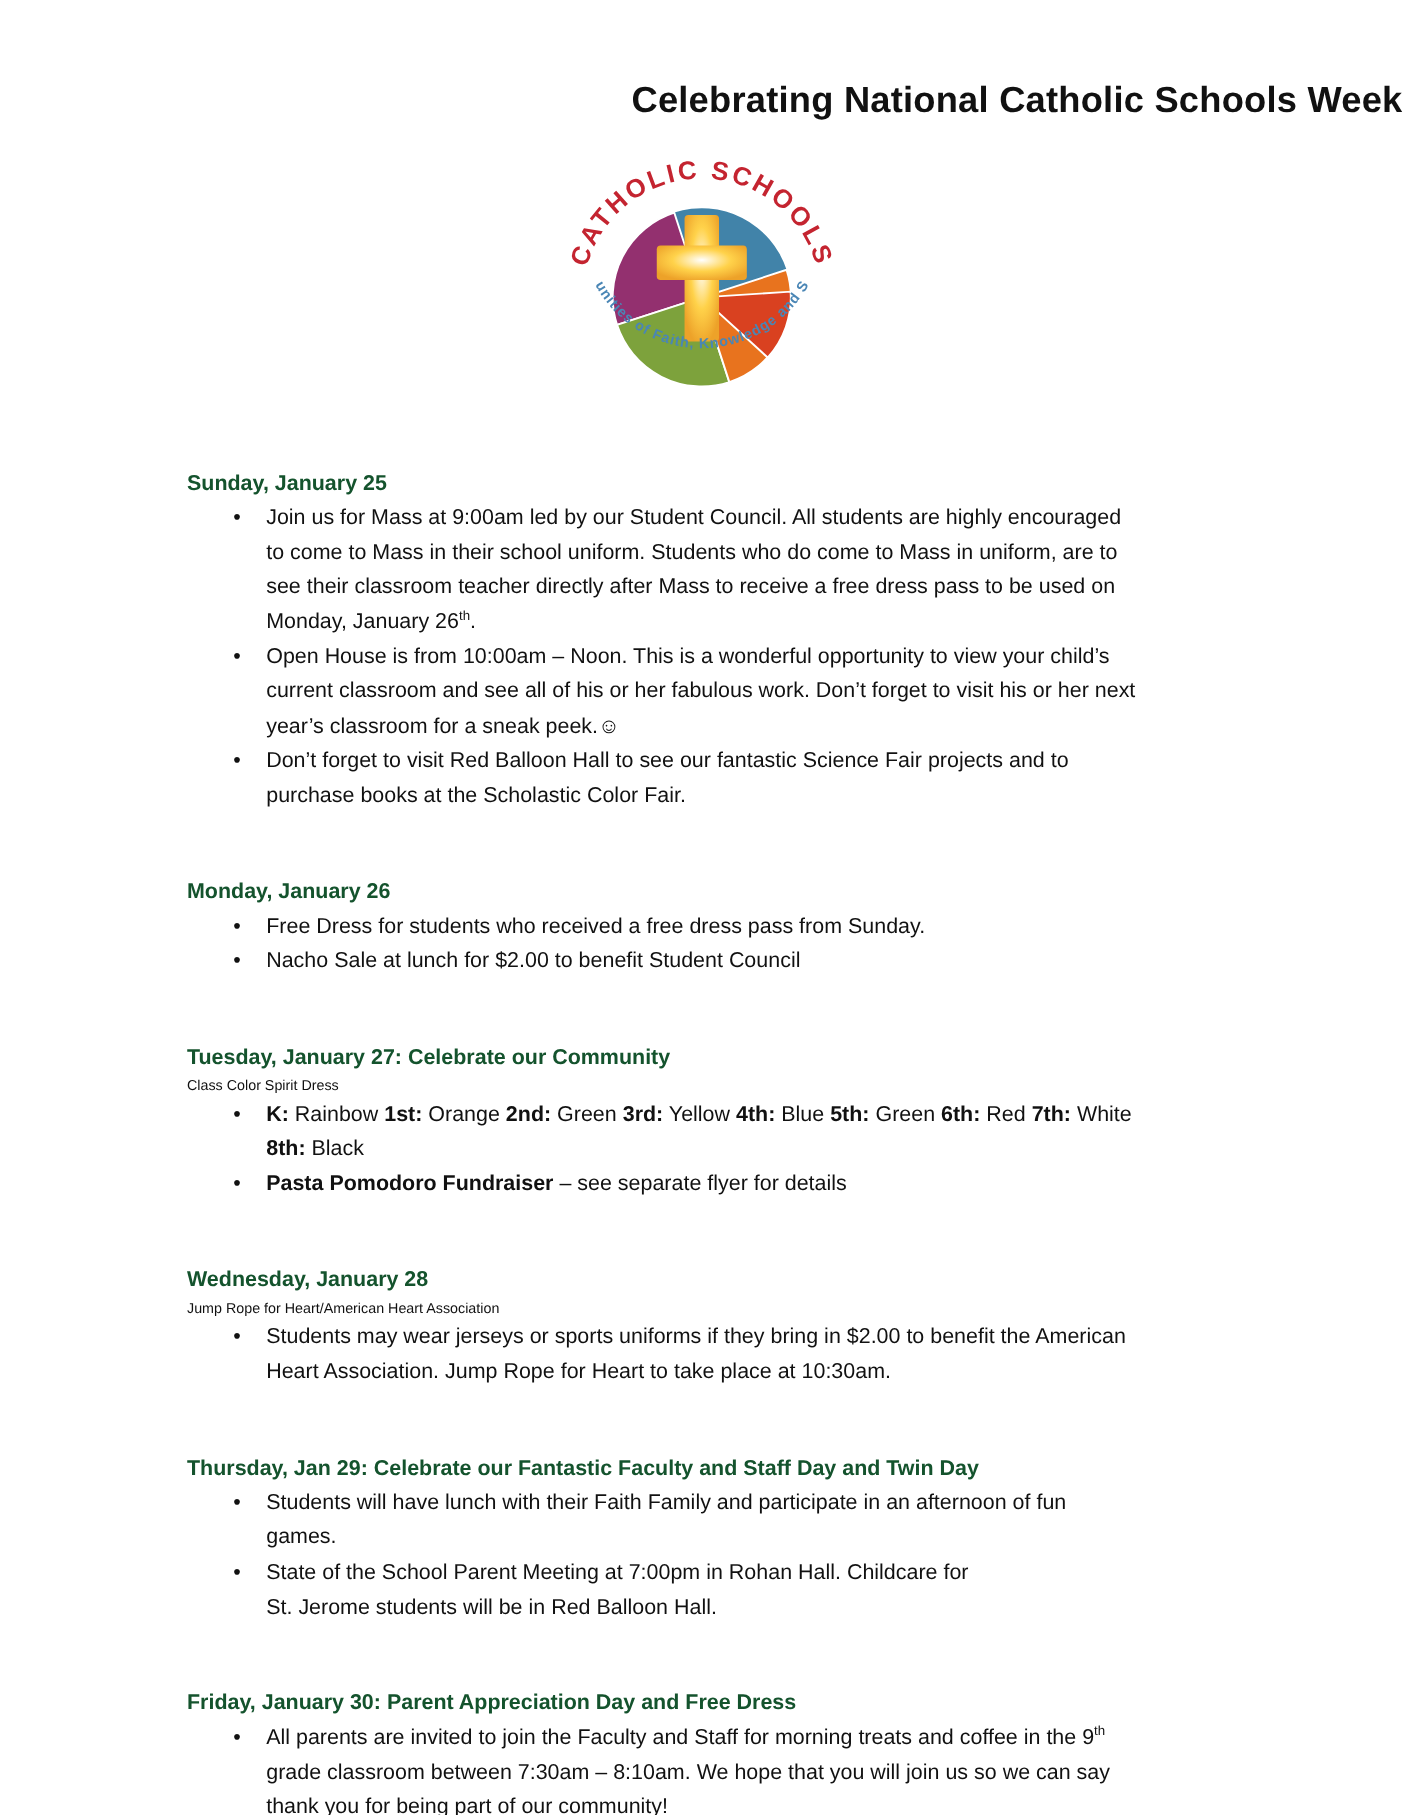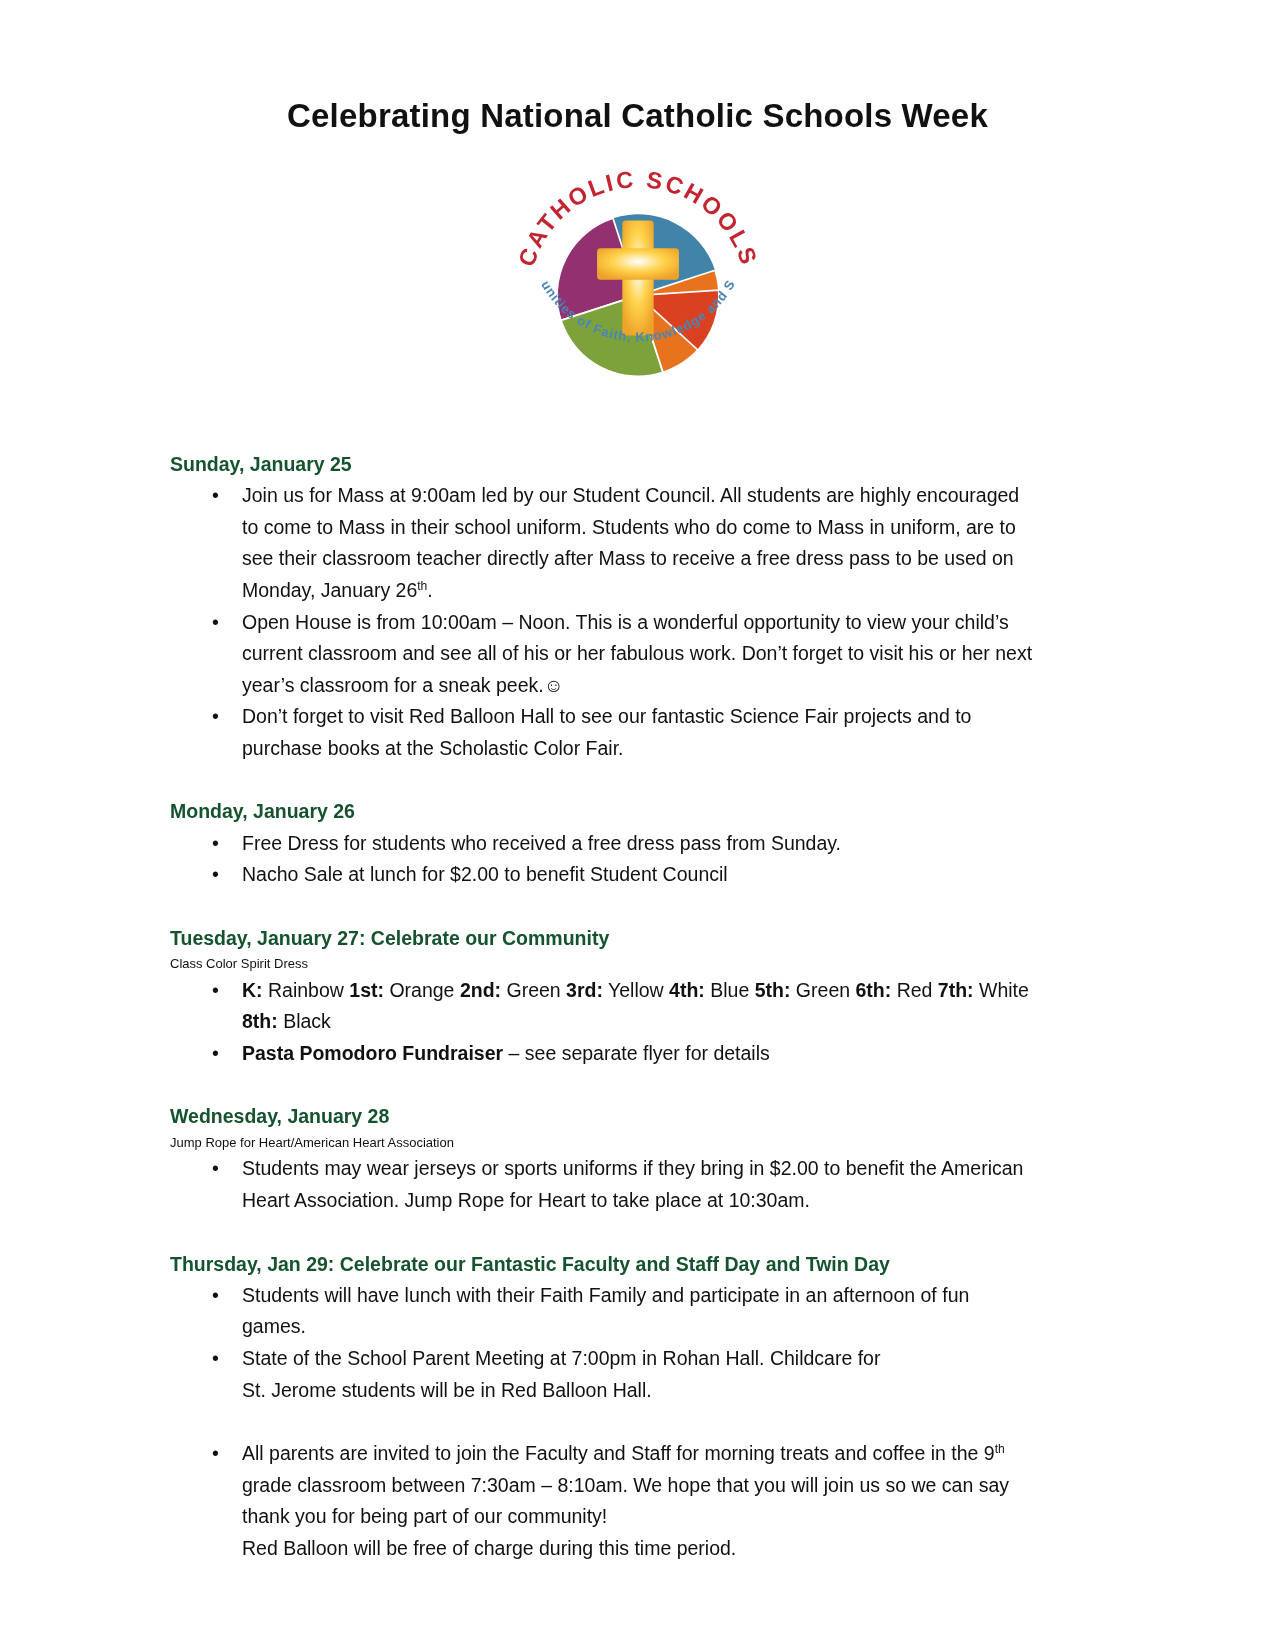--- a/index.html
+++ b/index.html
@@ -5,31 +5,31 @@
   html,body{margin:0;padding:0;background:#ffffff;}
   body{
     width:1275px; min-height:1650px;
     font-family:"Liberation Sans", sans-serif;
     color:#111111;
     -webkit-font-smoothing:antialiased;
   }
   .page{width:1275px; min-height:1650px; position:relative;}
   .content{margin-left:170px; width:865px;}
   h1.page-title{
-    margin:0; padding-top:97px;
-    text-align:center;
+    margin:0; padding-top:72px;
+    text-align:right;
     font-size:33px; font-weight:700; letter-spacing:0.2px;
     color:#111111;
   }
   .logo-wrap{
     width:262px; margin:14px auto 26px auto;
     display:block;
   }
   .logo-wrap svg{display:block; width:262px; height:270px;}
-  section{margin-top:32px;}
+  section{margin-top:56px;}
   section:first-of-type{margin-top:30px;}
   h2.section-heading{
     margin:0; font-size:19.5px; font-weight:700; line-height:1.6;
     color:#14532d;
   }
   p.section-subheading{
     margin:0; font-size:13px; font-weight:400; line-height:1.6;
   }
   ul.section-bullets{
     margin:0; padding:0 0 0 42px; list-style:none;
@@ -115,18 +115,19 @@
         </ul>
       </section>
       <section>
         <h2 class="section-heading">Thursday, Jan 29: Celebrate our Fantastic Faculty and Staff Day and Twin Day</h2>
         <ul class="section-bullets">
           <li><span>Students will have lunch with their Faith Family and participate in an afternoon of fun games.</span></li>
           <li><span>State of the School Parent Meeting at 7:00pm in Rohan Hall.  Childcare for</span><br><span>St. Jerome students will be in Red Balloon Hall.</span></li>
         </ul>
       </section>
       <section>
+        <h2 class="section-heading">Friday, January 30: Parent Appreciation Day and Free Dress</h2>
         <ul class="section-bullets">
           <li><span>All parents are invited to join the Faculty and Staff for morning treats and coffee in the 9</span><sup>th</sup><span> grade classroom between 7:30am – 8:10am.  We hope that you will join us so we can say thank you for being part of our community!</span><br><span>Red Balloon will be free of charge during this time period.</span></li>
         </ul>
       </section>
     </main>
 </div>
 
 </body></html>

